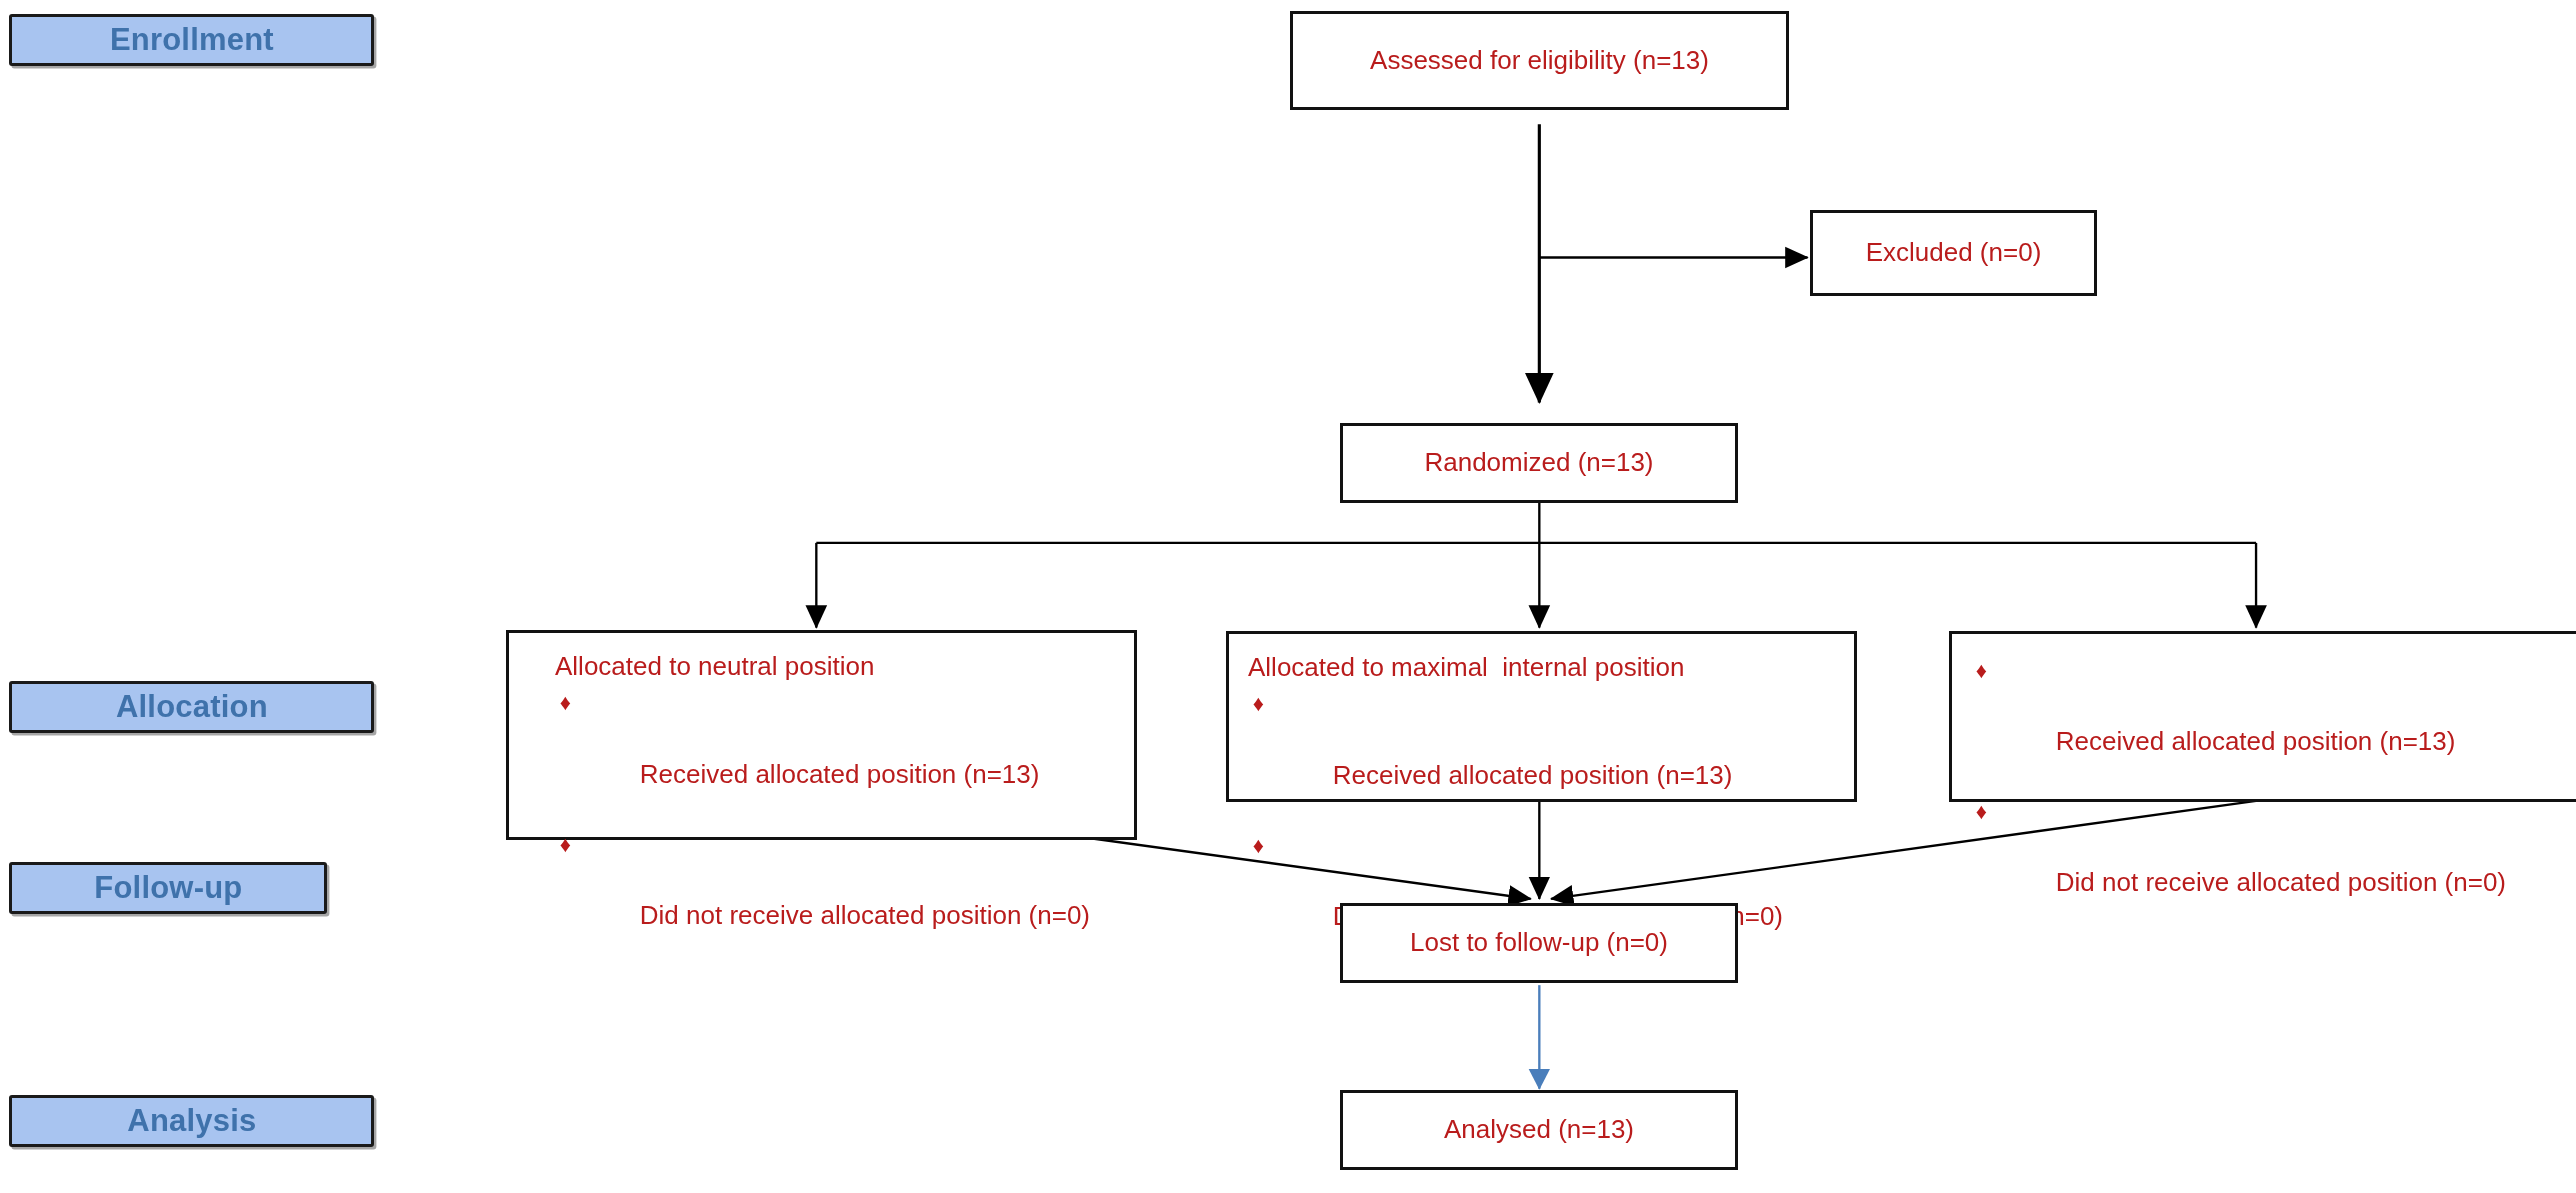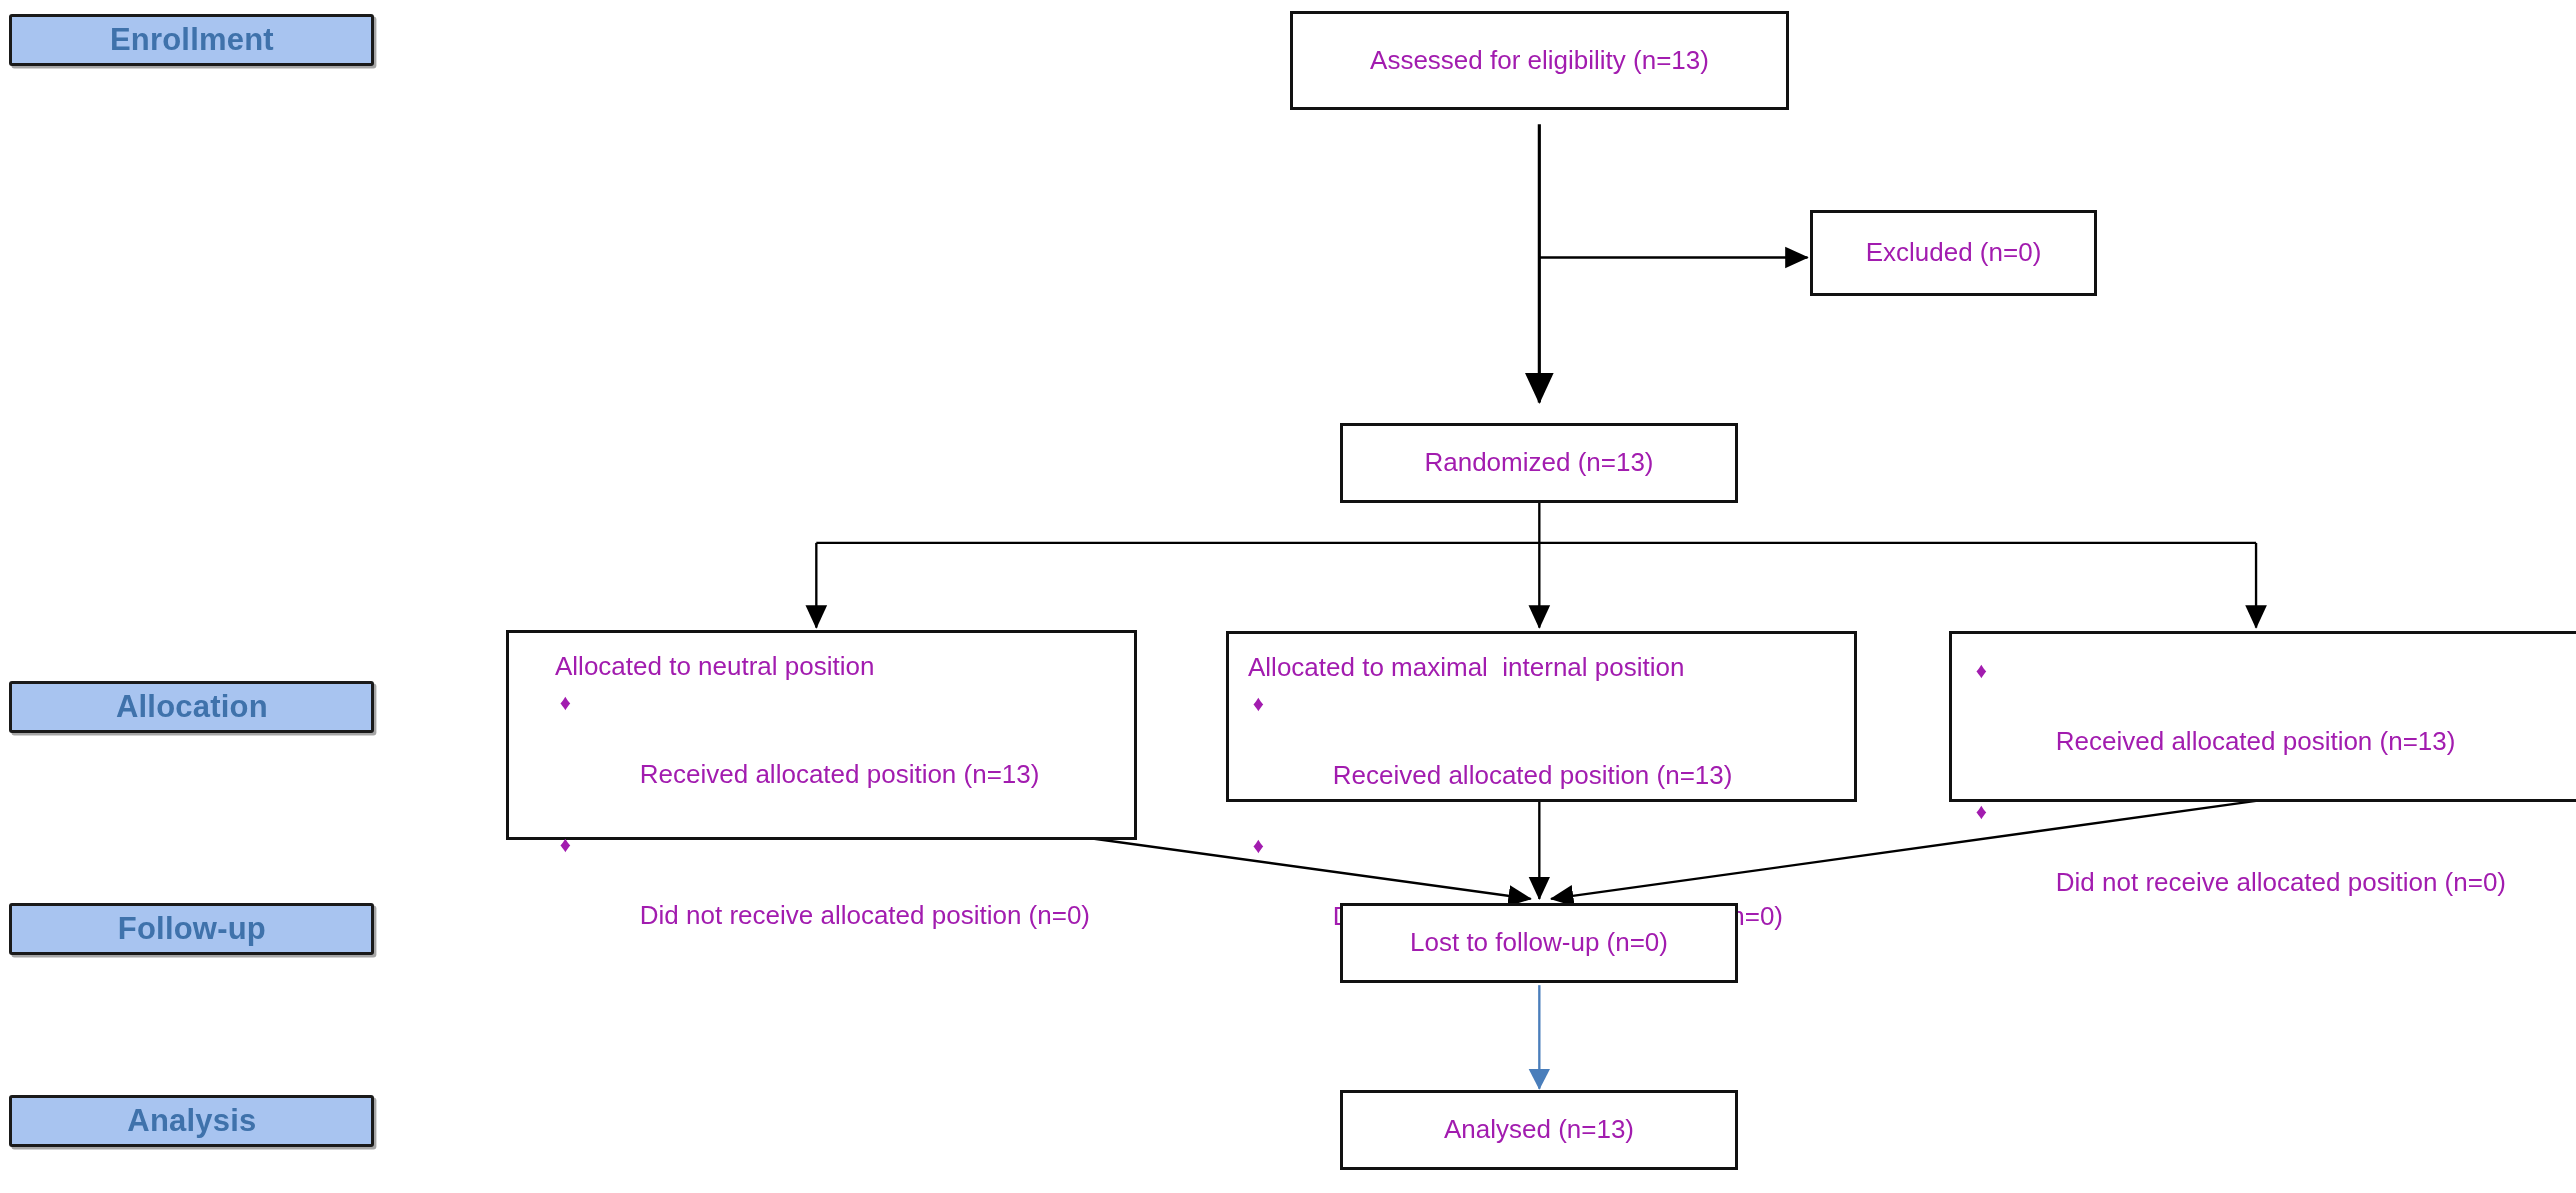--- a/index.html
+++ b/index.html
@@ -33,21 +33,21 @@
     font-size: 31px;
     letter-spacing: 0.2px;
     box-shadow: 2.4px 2.4px 0 rgba(0,0,0,0.35);
   }
   
   .node {
     position: absolute;
     box-sizing: border-box;
     background: #ffffff;
     border: 3.1px solid #111111;
-    color: #a21caf;
+    color: #b91c1c;
     font-size: 26px;
     line-height: 1.30;
   }
   .node.centered {
     display: flex;
     align-items: center;
     justify-content: center;
     text-align: center;
   }
   .node.listbox {
@@ -124,21 +124,21 @@
   </svg>
 
   <div class="stage-label" style="left:9.4px; top:14px; width:365px; height:52px;">
     <span>Enrollment</span>
   </div>
 
   <div class="stage-label" style="left:9.4px; top:681px; width:365px; height:52px;">
     <span>Allocation</span>
   </div>
 
-  <div class="stage-label" style="left:9.4px; top:903px; width:365px; height:52px;">
+  <div class="stage-label" style="left:9.4px; top:862px; width:318px; height:52px;">
     <span>Follow-up</span>
   </div>
 
   <div class="stage-label" style="left:9.4px; top:1095px; width:365px; height:52px;">
     <span>Analysis</span>
   </div>
 
   <div class="node centered" style="left:1290px; top:11px; width:499px; height:99px;">
     <span>Assessed for eligibility (n=13)</span>
   </div>

